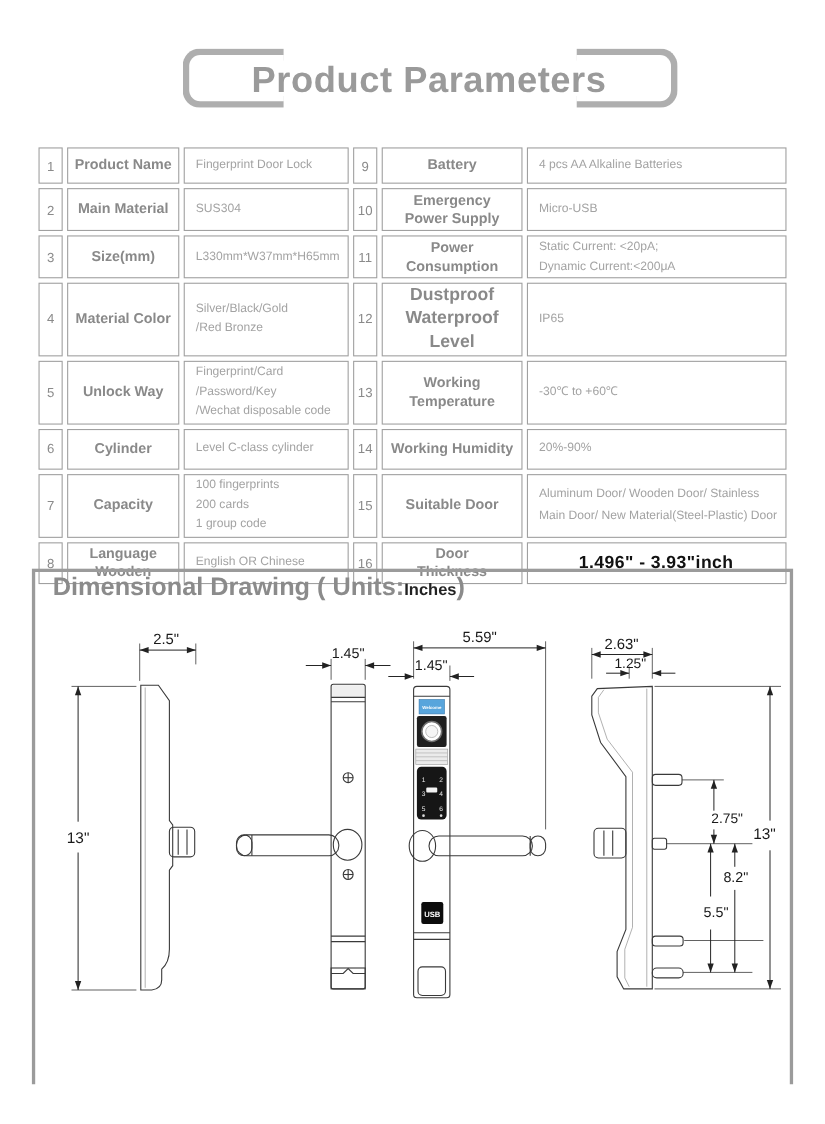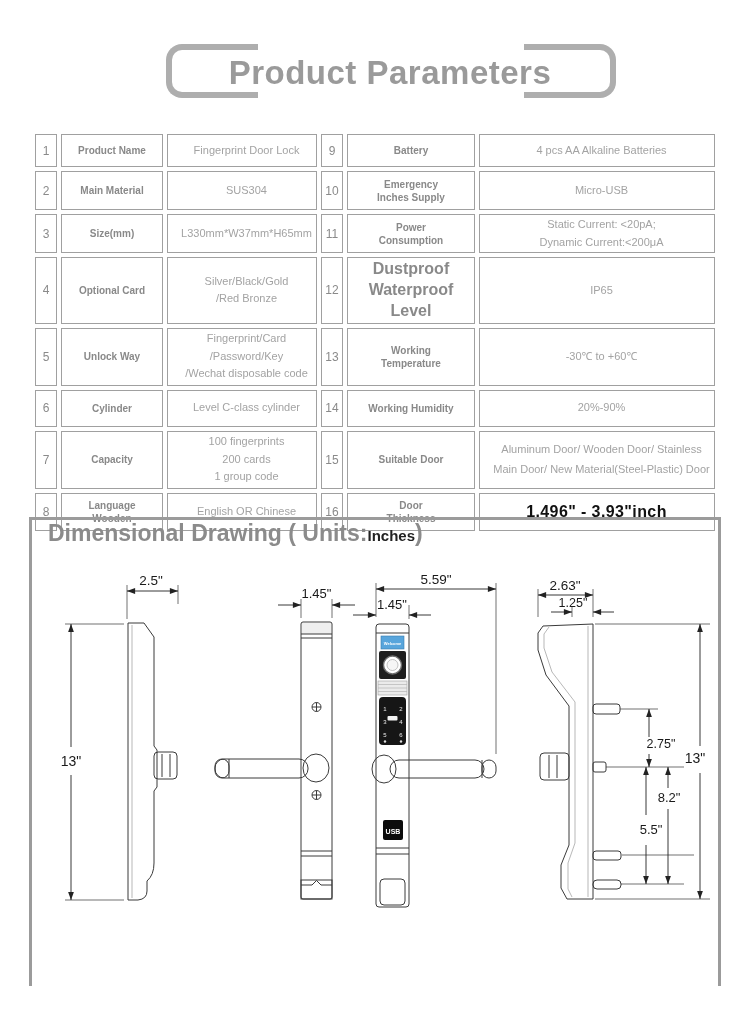--- a/index.html
+++ b/index.html
@@ -14,24 +14,24 @@
   .bracket.right { left:524px; border-left:none;  border-radius:0 16px 16px 0; }
   .page-title { position:absolute; left:15px; top:54px; width:750px;
     text-align:center; font-size:33px; font-weight:bold; color:#9a9a9a;
     letter-spacing:0.5px; }
   
   table.params { position:absolute; left:31px; top:130px; width:688px;
     border-collapse:separate; border-spacing:4px; table-layout:fixed; }
   table.params td { border:1.5px solid #a0a0a0; vertical-align:middle;
     overflow:hidden; }
   td.num { text-align:center; font-size:12px; color:#8a8a8a; }
-  td.lbl { text-align:center; font-size:10px; font-weight:bold; color:#898989;
+  td.lbl { text-align:center; font-size:13px; font-weight:bold; color:#898989;
     white-space:pre-line; line-height:1.3; }
   td.val { padding-left:10px; font-size:11px; color:#a3a3a3;
-    white-space:pre-line; line-height:1.6;text-align:center; }
+    white-space:pre-line; line-height:1.6; }
   td.val.big { font-size:16px; font-weight:bold; color:#111;
     text-align:center; padding-left:0; letter-spacing:0.4px; }
   
   .draw-box { position:absolute; left:29px; top:517px; width:692px; height:494px;
     border:3px solid #9b9b9b; box-sizing:border-box; }
   .draw-title { margin:0 0 0 16px; font-size:23px; font-weight:bold;
     color:#8b8b8b; }
   .draw-title .inches { font-size:15px; color:#222; }
   svg.drawing { display:block; margin-top:0px; }
   svg.drawing text { font-family:"Liberation Sans", sans-serif; fill:#1a1a1a; }
@@ -66,36 +66,36 @@
       <td class="num">9</td>
       <td class="lbl">Battery</td>
       <td class="val">4 pcs AA Alkaline Batteries</td>
     </tr>
     <tr style="height:39px">
       <td class="num">2</td>
       <td class="lbl">Main Material</td>
       <td class="val">SUS304</td>
       <td class="num">10</td>
       <td class="lbl">Emergency
-Inches Supply</td>
+Power Supply</td>
       <td class="val">Micro-USB</td>
     </tr>
     <tr style="height:37px">
       <td class="num">3</td>
       <td class="lbl">Size(mm)</td>
       <td class="val">L330mm*W37mm*H65mm</td>
       <td class="num">11</td>
       <td class="lbl">Power
 Consumption</td>
       <td class="val">Static Current: &lt;20pA;
 Dynamic Current:&lt;200μA</td>
     </tr>
     <tr style="height:41px">
       <td class="num">4</td>
-      <td class="lbl">Optional Card</td>
+      <td class="lbl">Material Color</td>
       <td class="val">Silver/Black/Gold
 /Red Bronze</td>
       <td class="num">12</td>
       <td class="lbl" style="font-size:16px">Dustproof
 Waterproof Level</td>
       <td class="val">IP65</td>
     </tr>
     <tr style="height:58px">
       <td class="num">5</td>
       <td class="lbl">Unlock Way</td>

